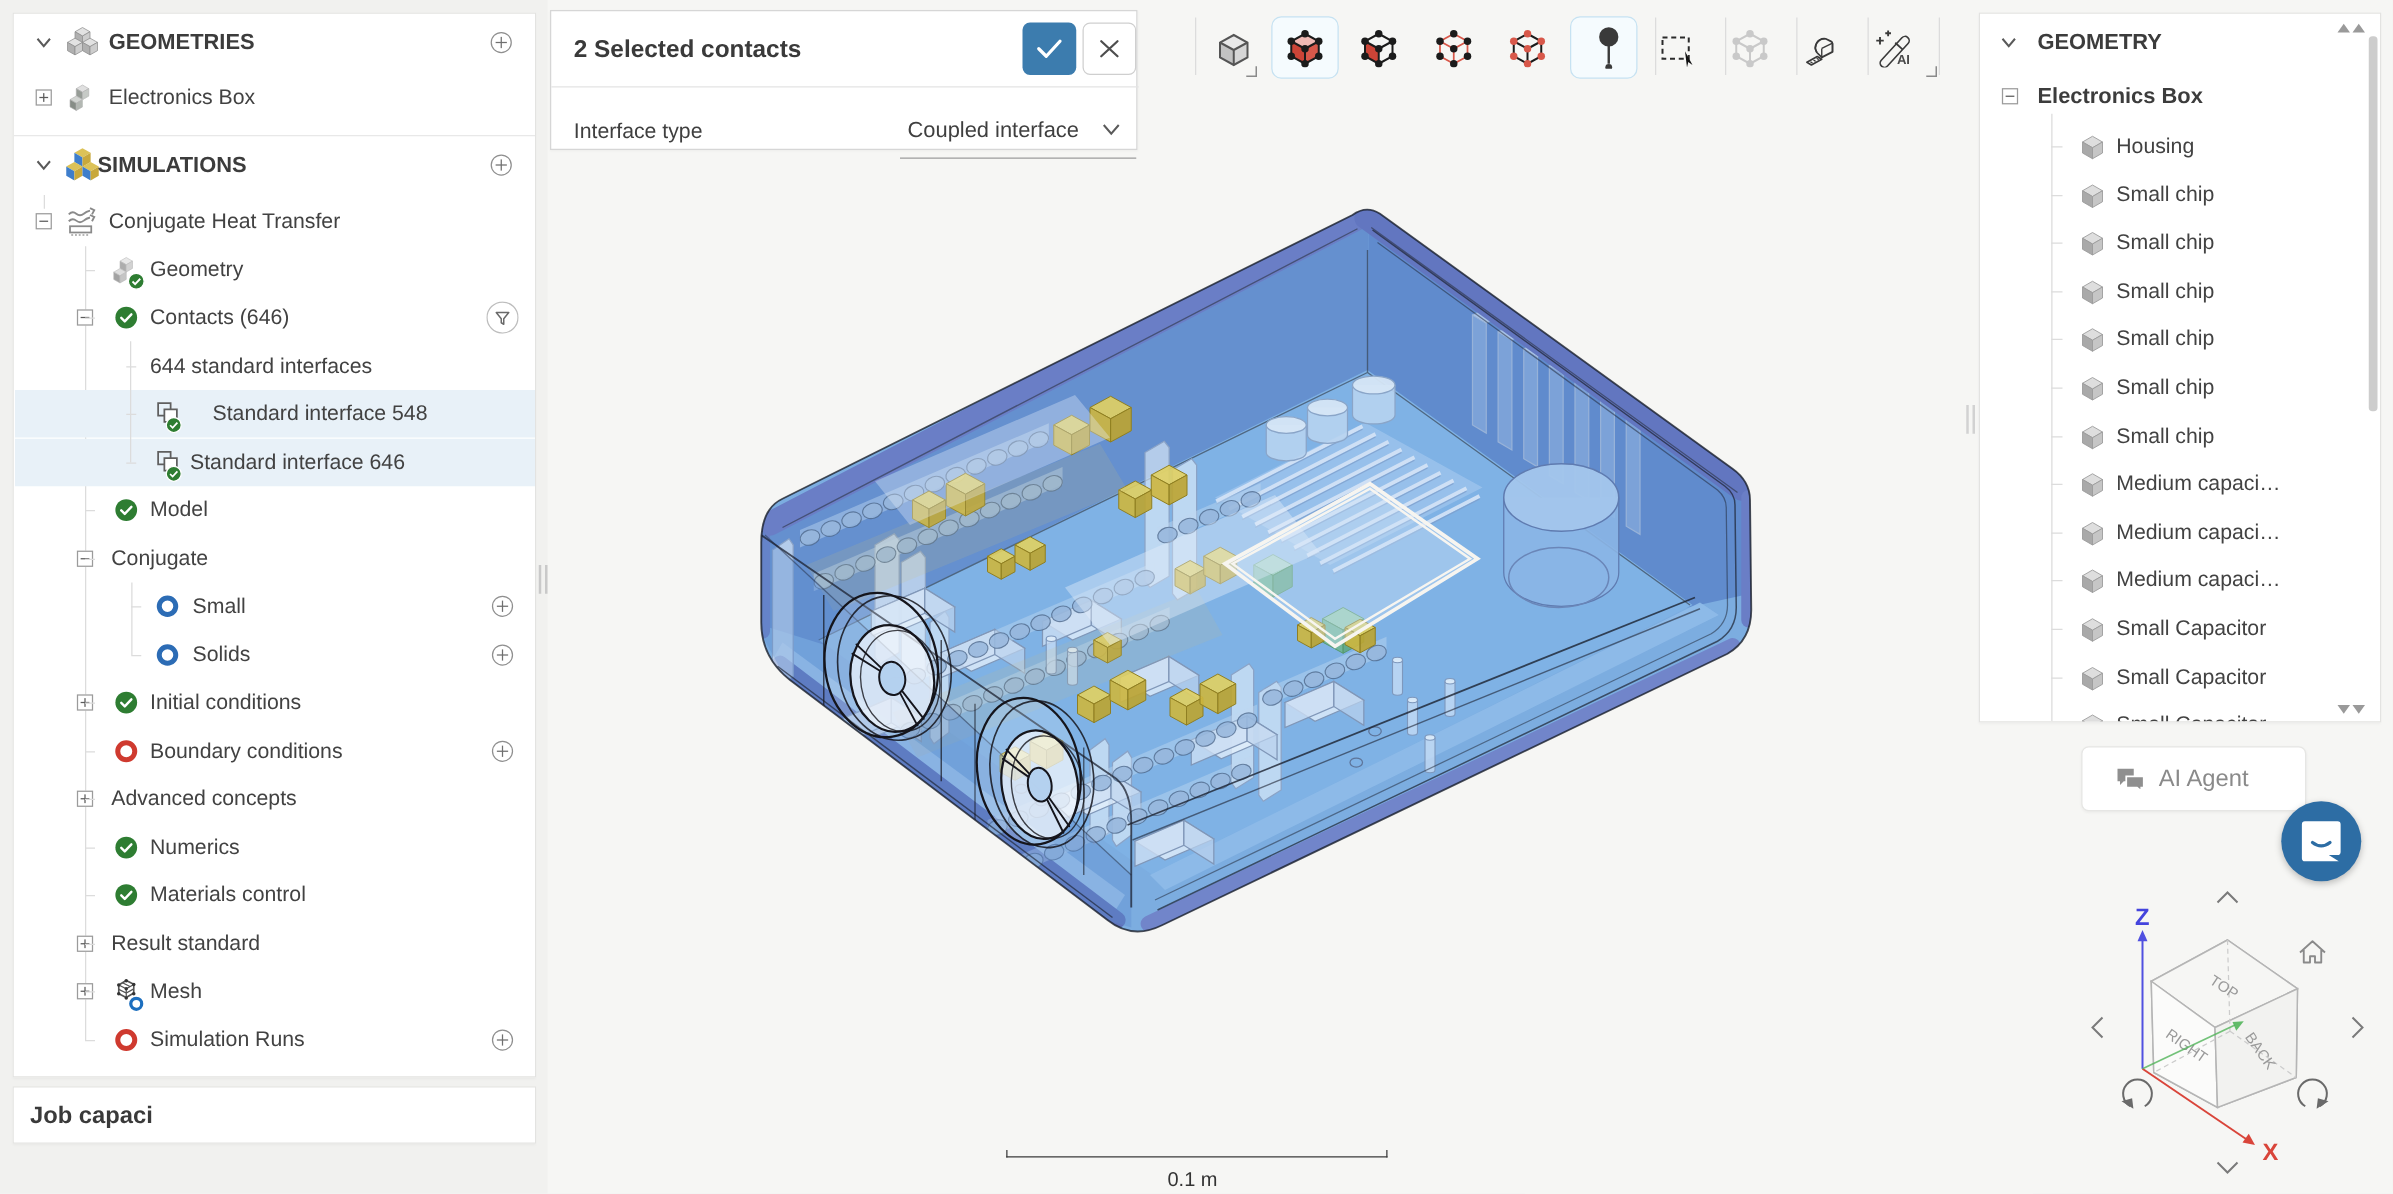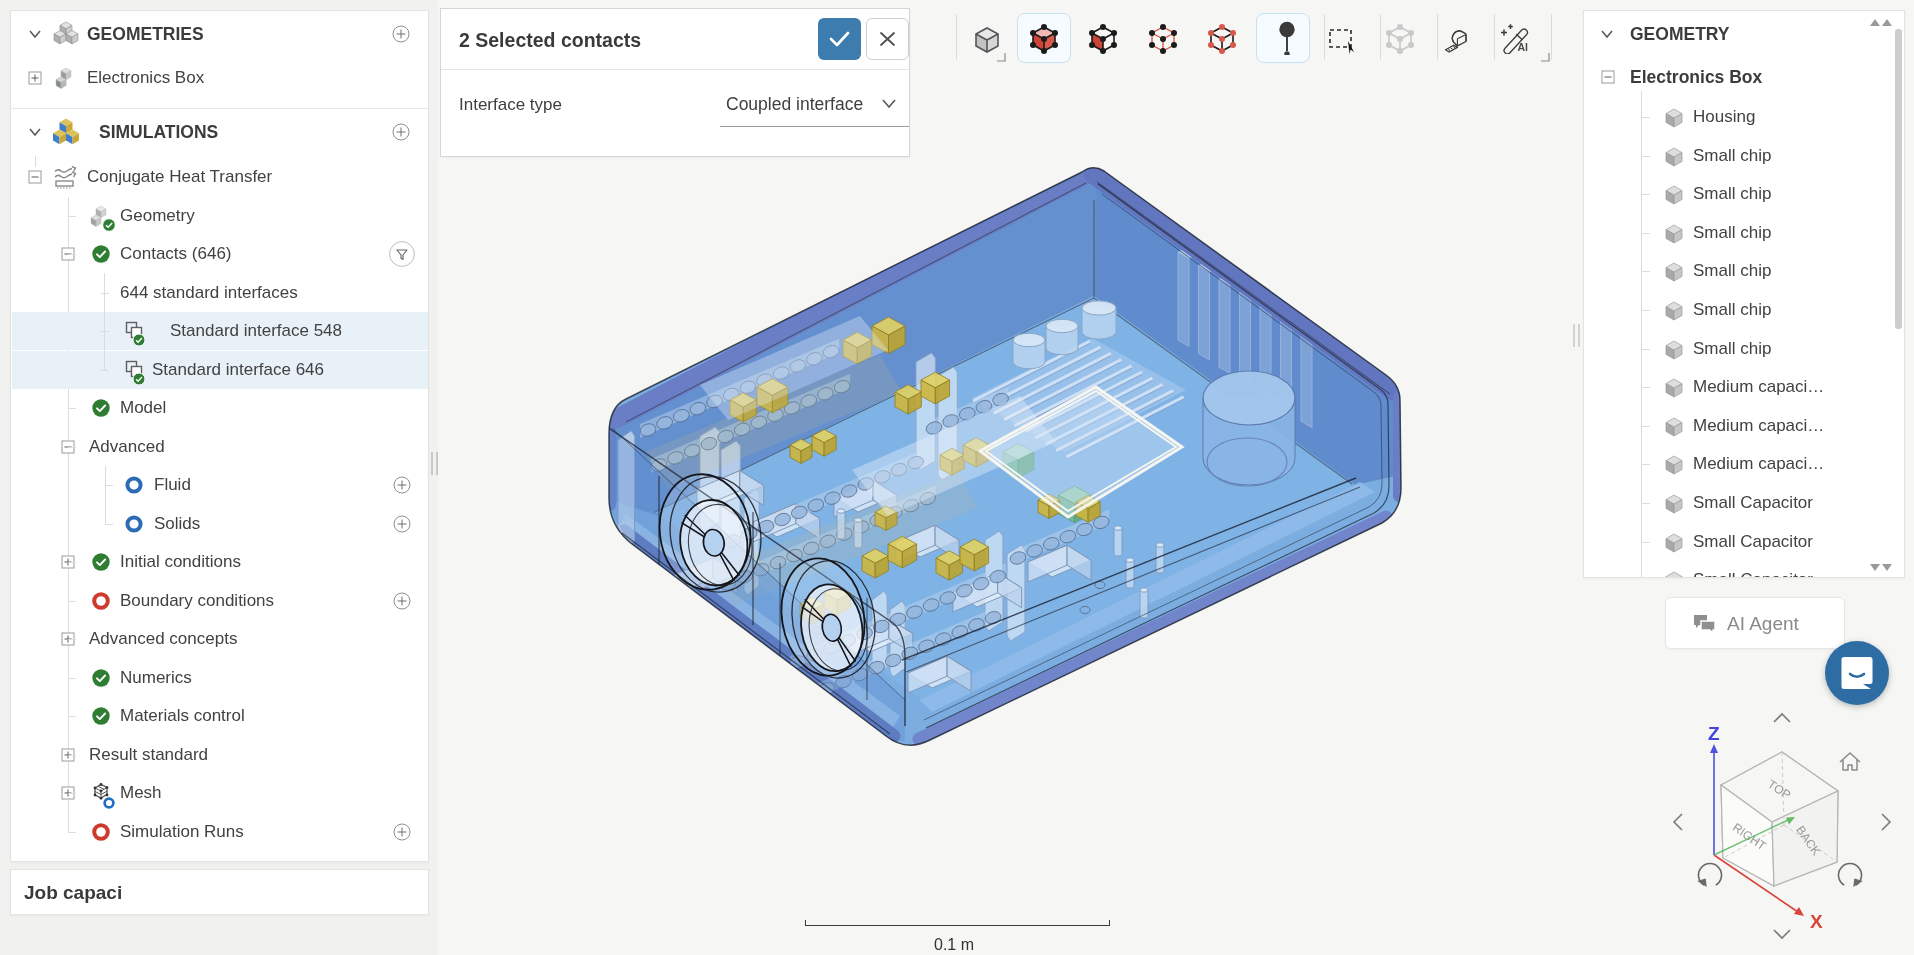--- a/index.html
+++ b/index.html
@@ -389,21 +389,21 @@
         <path d="M6.5 0 l6.5 3.7 -6.5 3.7 -6.5 -3.7 z" fill="#dcc258"></path>
         <path d="M0 3.7 v7.4 l6.5 3.7 v-7.4 z" fill="#3e7ecc"></path>
         <path d="M6.5 7.4 l6.5 -3.7 v7.4 l-6.5 3.7 z" fill="#c8a83c"></path>
       </g>
       <g transform="translate(13.5 12)">
         <path d="M6.5 0 l6.5 3.7 -6.5 3.7 -6.5 -3.7 z" fill="#dcc258"></path>
         <path d="M0 3.7 v7.4 l6.5 3.7 v-7.4 z" fill="#3e7ecc"></path>
         <path d="M6.5 7.4 l6.5 -3.7 v7.4 l-6.5 3.7 z" fill="#c8a83c"></path>
       </g>
     </svg>
-    <span class="t tb" style="left:88px;top:121px">SIMULATIONS</span>
+    <span class="t tb" style="left:67px;top:121px">SIMULATIONS</span>
     <div class="plus" style="left:390px;top:121px;"></div>
     <div class="gl" style="left:57px;top:186px;height:635px;"></div>
     <div class="gl" style="left:24px;top:145px;height:11px;"></div>
     <div class="exp" style="left:24px;top:166px;"></div>
     <svg class="ic" style="left:55px;top:166px" width="26" height="26" viewBox="0 0 26 26">
  <path d="M2 7.5 q3 -3 6 -0.5 t6 0 q2 -1.8 5 -2.5" stroke="#8a8a8a" stroke-width="1.5" fill="none"></path>
  <path d="M19 2.5 l3.4 1.6 -1.8 3.4" stroke="#8a8a8a" stroke-width="1.5" fill="none"></path>
  <path d="M2 13 q3 -3 6 -0.5 t6 0 q2 -1.8 5 -2.5" stroke="#8a8a8a" stroke-width="1.5" fill="none"></path>
  <path d="M19 8 l3.4 1.6 -1.8 3.4" stroke="#8a8a8a" stroke-width="1.5" fill="none"></path>
  <rect x="3" y="17" width="17" height="5" fill="none" stroke="#8a8a8a" stroke-width="1.4"></rect>
@@ -453,25 +453,25 @@
       <circle cx="6.5" cy="6.5" r="6" fill="#2e7d32" stroke="#fff" stroke-width="1"></circle>
       <path d="M3.6 6.7 L5.6 8.7 L9.4 4.6" stroke="#fff" stroke-width="1.4" fill="none"></path>
     </svg>
     <span class="t " style="left:141px;top:359px">Standard interface 646</span>
     <svg class="ic" style="left:90px;top:397px" width="19" height="19" viewBox="0 0 19 19">
       <circle cx="9.5" cy="9.5" r="8.7" fill="#2e7d32"></circle>
       <path d="M5.5 9.8 L8.3 12.6 L13.6 7" stroke="#fff" stroke-width="1.9" fill="none" stroke-linecap="round" stroke-linejoin="round"></path>
     </svg>
     <span class="t " style="left:109px;top:397px">Model</span>
     <div class="exp " style="left:57px;top:436px;"></div>
-    <span class="t " style="left:78px;top:436px">Advanced</span>
+    <span class="t " style="left:78px;top:436px">Conjugate</span>
     <svg class="ic" style="left:123px;top:474px" width="19" height="19" viewBox="0 0 19 19">
       <circle cx="9.5" cy="9.5" r="6.6" fill="none" stroke="#2c6cb5" stroke-width="4"></circle>
     </svg>
-    <span class="t " style="left:143px;top:474px">Fluid</span>
+    <span class="t " style="left:143px;top:474px">Small</span>
     <div class="plus" style="left:391px;top:474px;"></div>
     <svg class="ic" style="left:123px;top:513px" width="19" height="19" viewBox="0 0 19 19">
       <circle cx="9.5" cy="9.5" r="6.6" fill="none" stroke="#2c6cb5" stroke-width="4"></circle>
     </svg>
     <span class="t " style="left:143px;top:513px">Solids</span>
     <div class="plus" style="left:391px;top:513px;"></div>
     <div class="exp p" style="left:57px;top:551px;"></div>
     <svg class="ic" style="left:90px;top:551px" width="19" height="19" viewBox="0 0 19 19">
       <circle cx="9.5" cy="9.5" r="8.7" fill="#2e7d32"></circle>
       <path d="M5.5 9.8 L8.3 12.6 L13.6 7" stroke="#fff" stroke-width="1.9" fill="none" stroke-linecap="round" stroke-linejoin="round"></path>
@@ -534,21 +534,21 @@
     <div class="tick" style="left:90px;top:359px;width:8px;"></div>
     <div class="tick" style="left:94px;top:474px;width:8px;"></div>
     <div class="tick" style="left:94px;top:513px;width:8px;"></div>
     <div class="gl" style="left:93px;top:262px;height:97px;"></div>
     <div class="gl" style="left:94px;top:455px;height:58px;"></div>
   </div>
 <div class="panel" id="job" style="left:10px;top:869px;width:419px;height:46px;">
   <span class="t" style="left:13px;top:23px;font-weight:bold;font-size:19px;color:#3a3a3a;">Job capaci</span>
 </div>
 
-<div class="panel" id="dlg" style="left:440px;top:8px;width:470px;height:149px;border-color:#d6d6d6;">
+<div class="panel" id="dlg" style="left:440px;top:8px;width:470px;height:112px;border-color:#d6d6d6;">
   <span class="t" style="left:18px;top:31px;font-weight:bold;font-size:19.5px;color:#3a3a3a;">2 Selected contacts</span>
   <div style="position:absolute;left:377px;top:9px;width:43px;height:42px;background:#3c7cae;border-radius:6px;">
     <svg width="43" height="42" viewBox="0 0 43 42">
         <path d="M13 21 L19 27 L30 15" stroke="#fff" stroke-width="2.6" fill="none" stroke-linecap="round" stroke-linejoin="round"></path>
       </svg>
   </div>
   <div style="position:absolute;left:425px;top:9px;width:43px;height:42px;background:#fff;border:1px solid #cfcfcf;border-radius:6px;">
     <svg width="41" height="40" viewBox="0 0 41 40">
         <path d="M14 14 L27 26 M27 14 L14 26" stroke="#4e4e4e" stroke-width="1.8" fill="none" stroke-linecap="round"></path>
       </svg>

